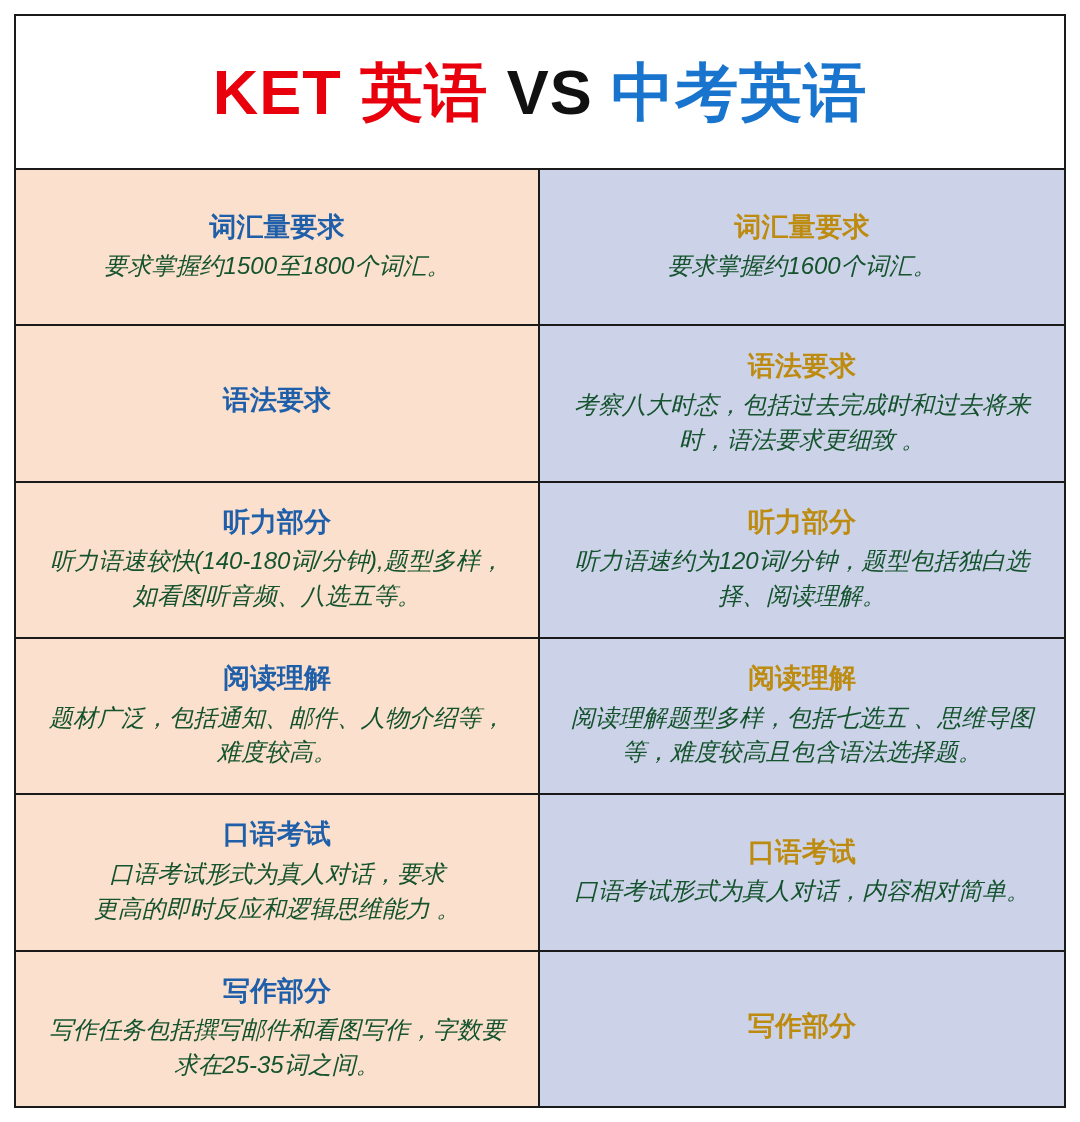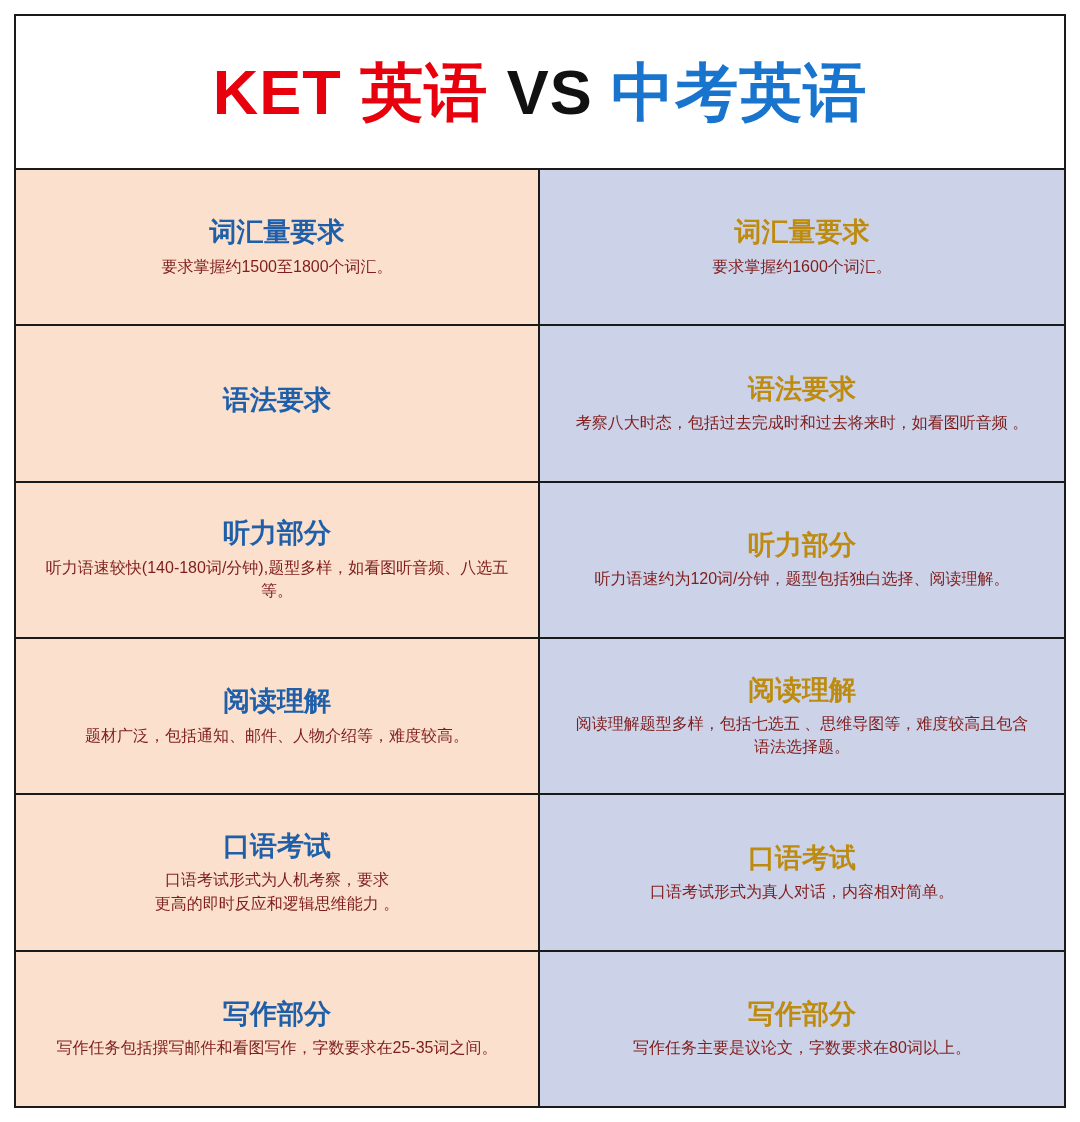--- a/index.html
+++ b/index.html
@@ -75,24 +75,25 @@
   }
   .cell-title {
     font-size: 27px;
     font-weight: bold;
     margin-bottom: 6px;
     line-height: 1.2;
   }
   .left .cell-title { color: #1f5fa9; }
   .right .cell-title { color: #bd8b10; }
   .cell-body {
-    font-size: 16px;
-    color: #7f1d1d;
+    font-size: 24px;
+    color: #14532d;
     line-height: 1.45;
     max-width: 95%;
+    font-style: italic;
   }
 </style>
 </head>
 <body>
 
 <div class="poster">
 
   <div class="title-bar">
     <div class="title-text"><span class="title-left">KET 英语</span><span class="title-mid"> VS </span><span class="title-right">中考英语</span></div>
   </div>
@@ -109,21 +110,21 @@
         <div class="cell-body">要求掌握约1600个词汇。</div>
       </div>
     </div>
 
     <div class="row">
       <div class="cell left">
         <div class="cell-title">语法要求</div>
       </div>
       <div class="cell right">
         <div class="cell-title">语法要求</div>
-        <div class="cell-body">考察八大时态，包括过去完成时和过去将来时，如看图听音频 。</div>
+        <div class="cell-body">考察八大时态，包括过去完成时和过去将来时，语法要求更细致 。</div>
       </div>
     </div>
 
     <div class="row">
       <div class="cell left">
         <div class="cell-title">听力部分</div>
         <div class="cell-body">听力语速较快(140-180词/分钟),题型多样，如看图听音频、八选五等。</div>
       </div>
       <div class="cell right">
         <div class="cell-title">听力部分</div>
@@ -138,34 +139,33 @@
       </div>
       <div class="cell right">
         <div class="cell-title">阅读理解</div>
         <div class="cell-body">阅读理解题型多样，包括七选五 、思维导图等，难度较高且包含语法选择题。</div>
       </div>
     </div>
 
     <div class="row">
       <div class="cell left">
         <div class="cell-title">口语考试</div>
-        <div class="cell-body" style="white-space: pre-line;">口语考试形式为人机考察，要求
+        <div class="cell-body" style="white-space: pre-line;">口语考试形式为真人对话，要求
 更高的即时反应和逻辑思维能力 。</div>
       </div>
       <div class="cell right">
         <div class="cell-title">口语考试</div>
         <div class="cell-body">口语考试形式为真人对话，内容相对简单。</div>
       </div>
     </div>
 
     <div class="row">
       <div class="cell left">
         <div class="cell-title">写作部分</div>
         <div class="cell-body">写作任务包括撰写邮件和看图写作，字数要求在25-35词之间。</div>
       </div>
       <div class="cell right">
         <div class="cell-title">写作部分</div>
-        <div class="cell-body">写作任务主要是议论文，字数要求在80词以上。</div>
       </div>
     </div>
 
   </div>
 </div>
 
 </body></html>

